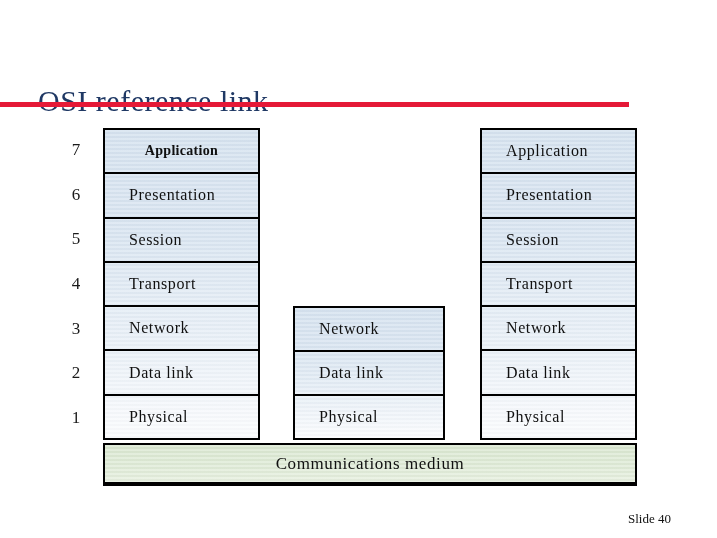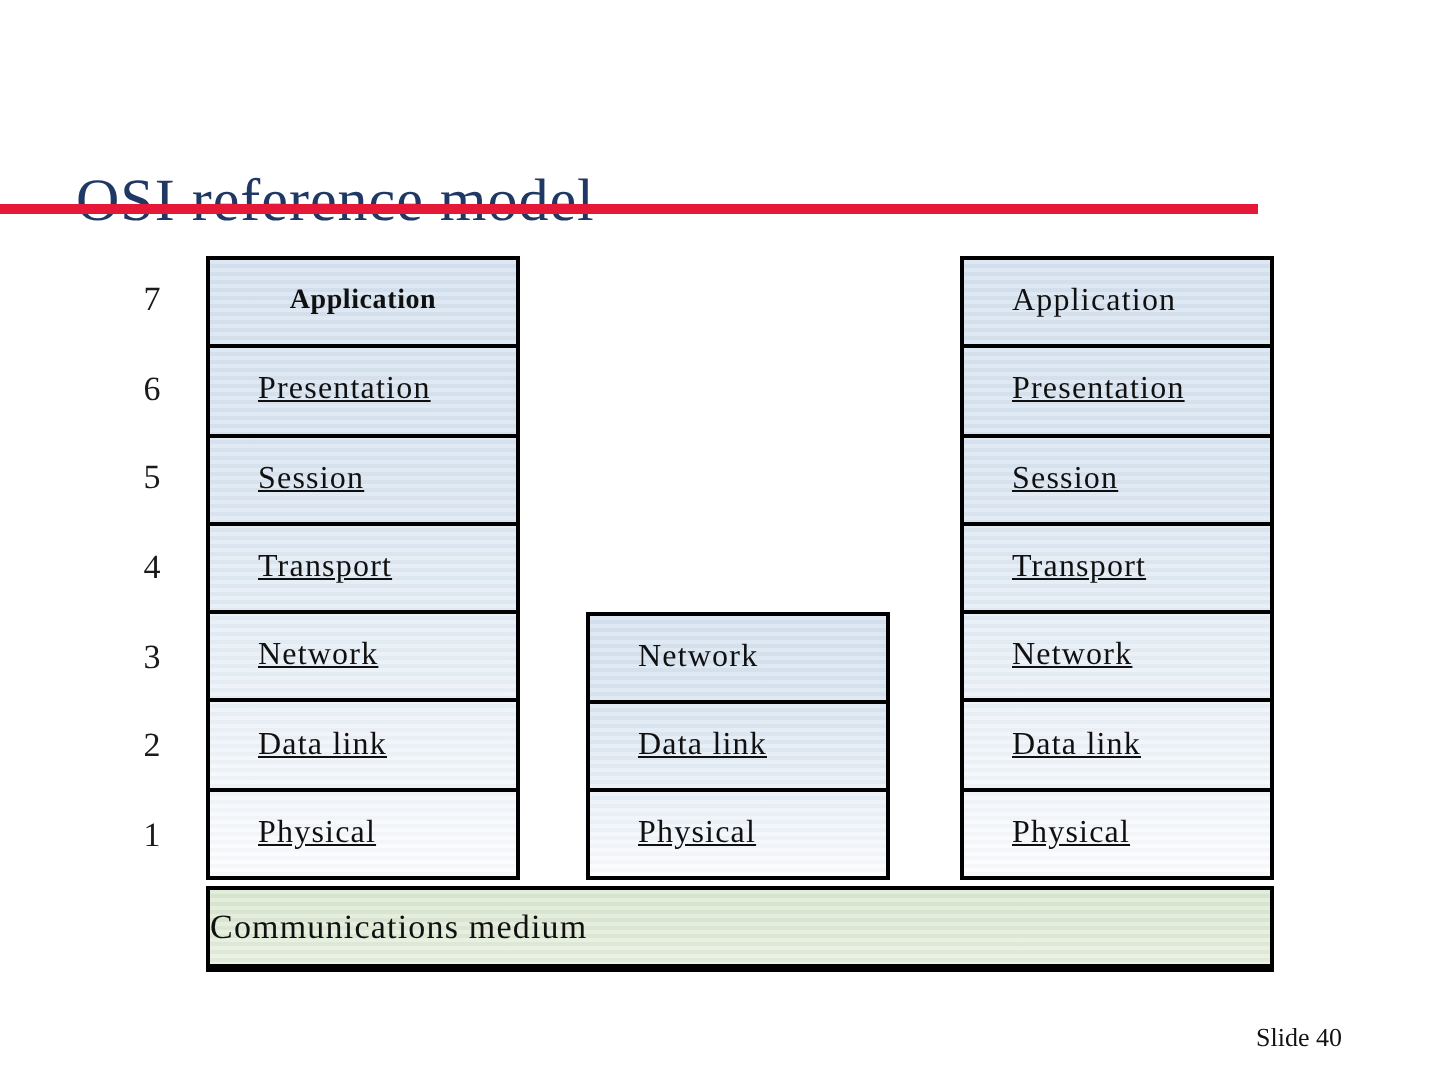--- a/index.html
+++ b/index.html
@@ -67,21 +67,21 @@
   .cell {
     flex: 1;
     display: flex;
     align-items: center;
     padding-left: 24px;
     font-size: 16px;
     color: #101010;
     letter-spacing: 0.6px;
     overflow: hidden;
   }
-  .cell + .cell { border-top: 2px solid #000000; text-decoration: underline; }
+  .cell + .cell { border-top: 2px solid #000000; }
   .cell.app-cell {
     justify-content: center;
     padding-left: 0;
     font-size: 14px;
     font-weight: bold;
     letter-spacing: 0.3px;
   }
   .medium-bar {
     position: absolute;
     left: 103px;
@@ -89,40 +89,40 @@
     width: 534px;
     height: 43px;
     box-sizing: border-box;
     border: 2px solid #000000;
     border-bottom-width: 4px;
     background:
       repeating-linear-gradient(180deg, rgba(255,255,255,0.22) 0px, rgba(255,255,255,0.22) 2px, rgba(0,0,0,0.02) 2px, rgba(0,0,0,0.02) 4px),
       linear-gradient(180deg, #d9e7d0 0%, #dfebd7 60%, #e6efdf 100%);
     display: flex;
     align-items: center;
-    justify-content: flex-start;
+    justify-content: center;
     font-size: 17px;
     color: #101010;
     letter-spacing: 0.6px;
   }
   .slide-number {
     position: absolute;
     left: 628px;
     top: 511px;
     font-size: 13px;
     color: #111111;
     white-space: nowrap;
   }
 </style>
 </head>
 <body>
 
 <div class="slide">
 
-  <h1 class="slide-title">OSI reference model</h1>
+  <h1 class="slide-title">OSI reference link</h1>
   <div class="title-rule"></div>
 
   <div class="layer-numbers">
     <div class="num">7</div>
     <div class="num">6</div>
     <div class="num">5</div>
     <div class="num">4</div>
     <div class="num">3</div>
     <div class="num">2</div>
     <div class="num">1</div>

